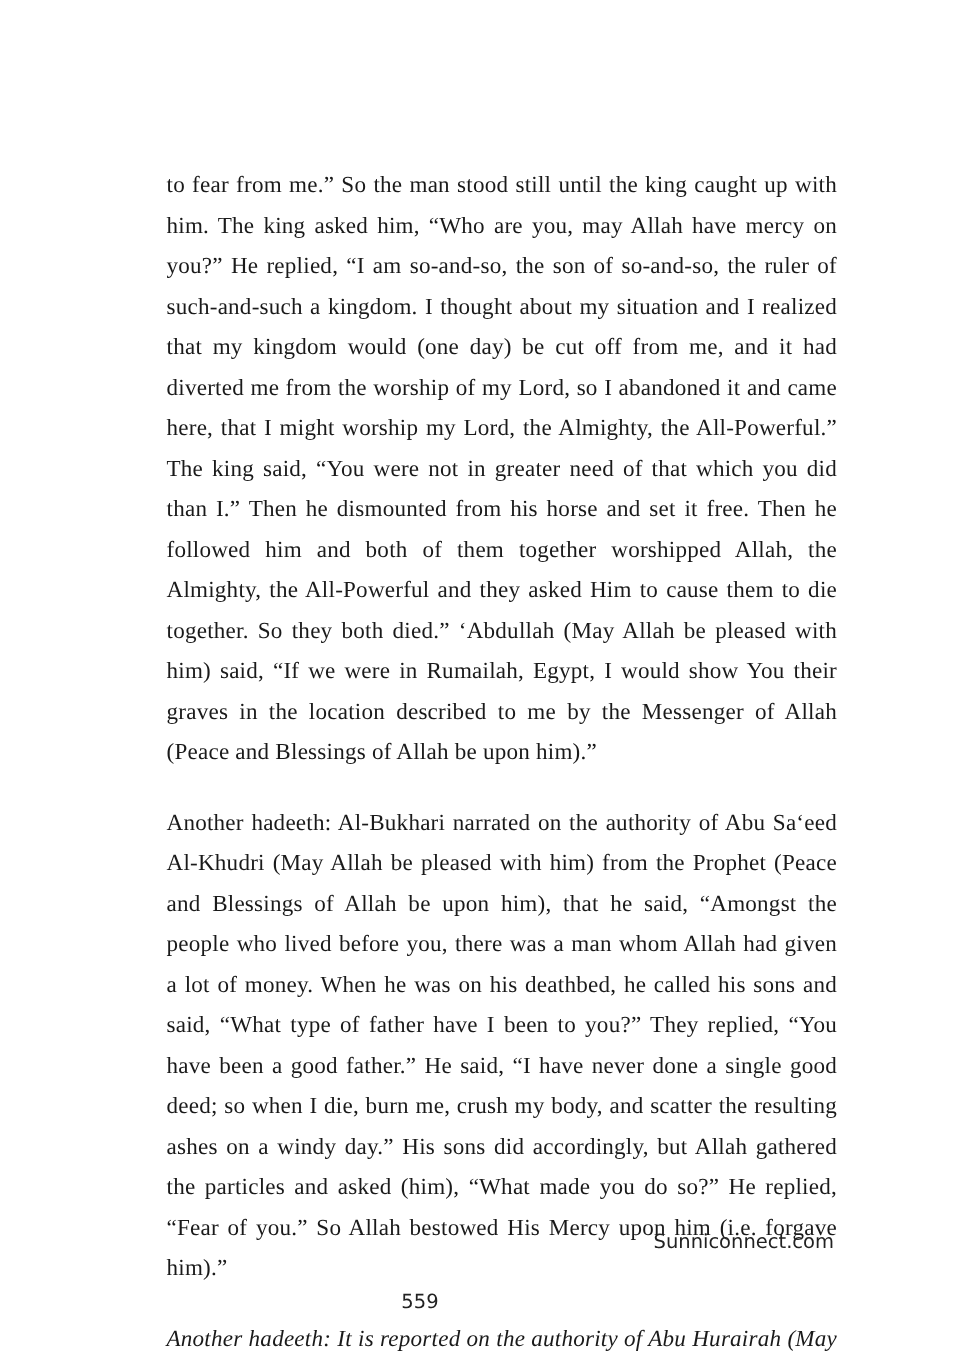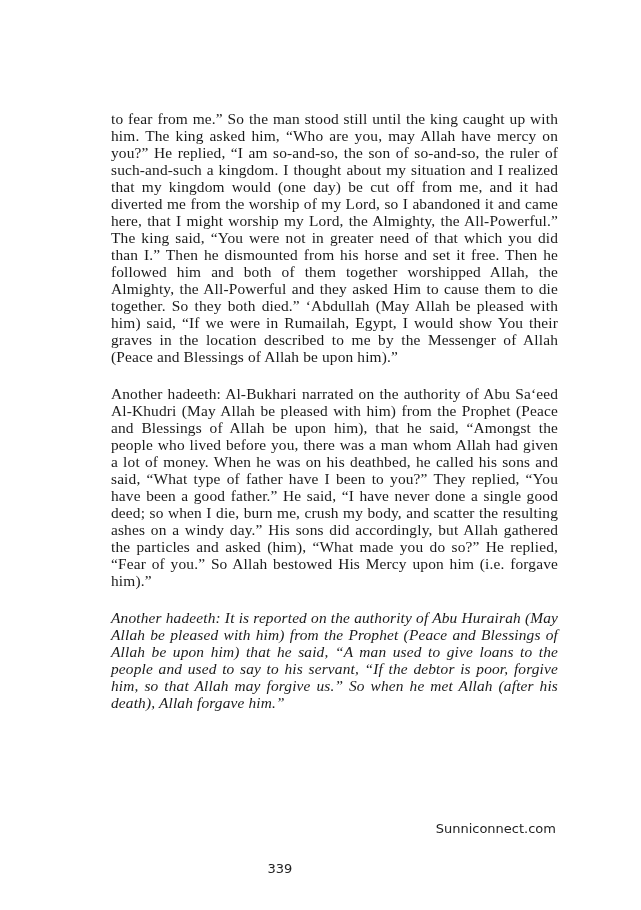--- a/index.html
+++ b/index.html
@@ -15,21 +15,21 @@
     }
     .page {
       position: absolute;
       left: 111px;
       top: 110px;
       width: 447px;
     }
     .para {
       font-family: "Liberation Serif", serif;
       font-size: 15.4px;
-      line-height: 17px;
+      line-height: 27px;
       color: #1a1a1a;
       text-align: justify;
       margin: 0 0 20px 0;
       letter-spacing: 0.15px;
     }
     .para:last-child {
       margin-bottom: 0;
       font-style: italic;
     }
     .site {
@@ -56,13 +56,13 @@
 </head>
 <body>
 
 <div class="page">
   <p class="para">to fear from me.” So the man stood still until the king caught up with him. The king asked him, “Who are you, may Allah have mercy on you?” He replied, “I am so-and-so, the son of so-and-so, the ruler of such-and-such a kingdom. I thought about my situation and I realized that my kingdom would (one day) be cut off from me, and it had diverted me from the worship of my Lord, so I abandoned it and came here, that I might worship my Lord, the Almighty, the All-Powerful.” The king said, “You were not in greater need of that which you did than I.” Then he dismounted from his horse and set it free. Then he followed him and both of them together worshipped Allah, the Almighty, the All-Powerful and they asked Him to cause them to die together. So they both died.” ‘Abdullah (May Allah be pleased with him) said, “If we were in Rumailah, Egypt, I would show You their graves in the location described to me by the Messenger of Allah (Peace and Blessings of Allah be upon him).”</p>
   <p class="para">Another hadeeth: Al-Bukhari narrated on the authority of Abu Sa‘eed Al-Khudri (May Allah be pleased with him) from the Prophet (Peace and Blessings of Allah be upon him), that he said, “Amongst the people who lived before you, there was a man whom Allah had given a lot of money. When he was on his deathbed, he called his sons and said, “What type of father have I been to you?” They replied, “You have been a good father.” He said, “I have never done a single good deed; so when I die, burn me, crush my body, and scatter the resulting ashes on a windy day.” His sons did accordingly, but Allah gathered the particles and asked (him), “What made you do so?” He replied, “Fear of you.” So Allah bestowed His Mercy upon him (i.e. forgave him).”</p>
   <p class="para">Another hadeeth: It is reported on the authority of Abu Hurairah (May Allah be pleased with him) from the Prophet (Peace and Blessings of Allah be upon him) that he said, “A man used to give loans to the people and used to say to his servant, “If the debtor is poor, forgive him, so that Allah may forgive us.” So when he met Allah (after his death), Allah forgave him.”</p>
 </div>
 
 <div class="site">Sunniconnect.com</div>
-<div class="page-number">339</div>
+<div class="page-number">559</div>
 
 </body></html>

